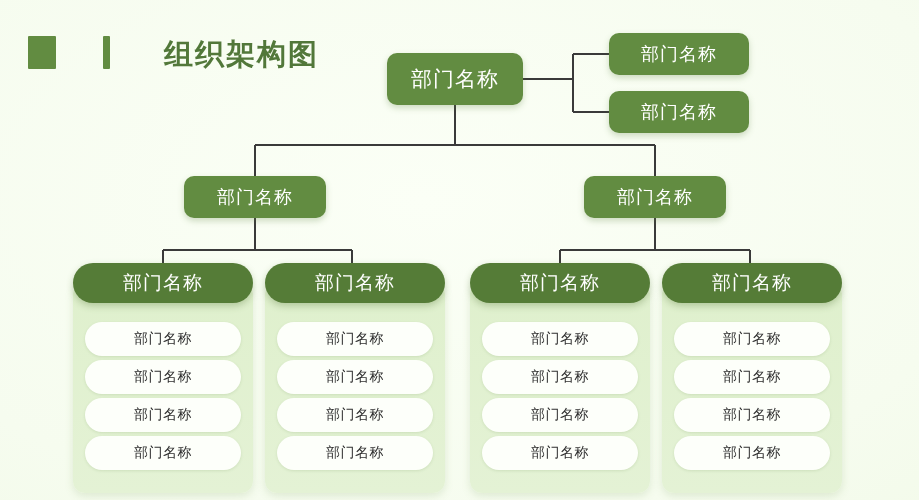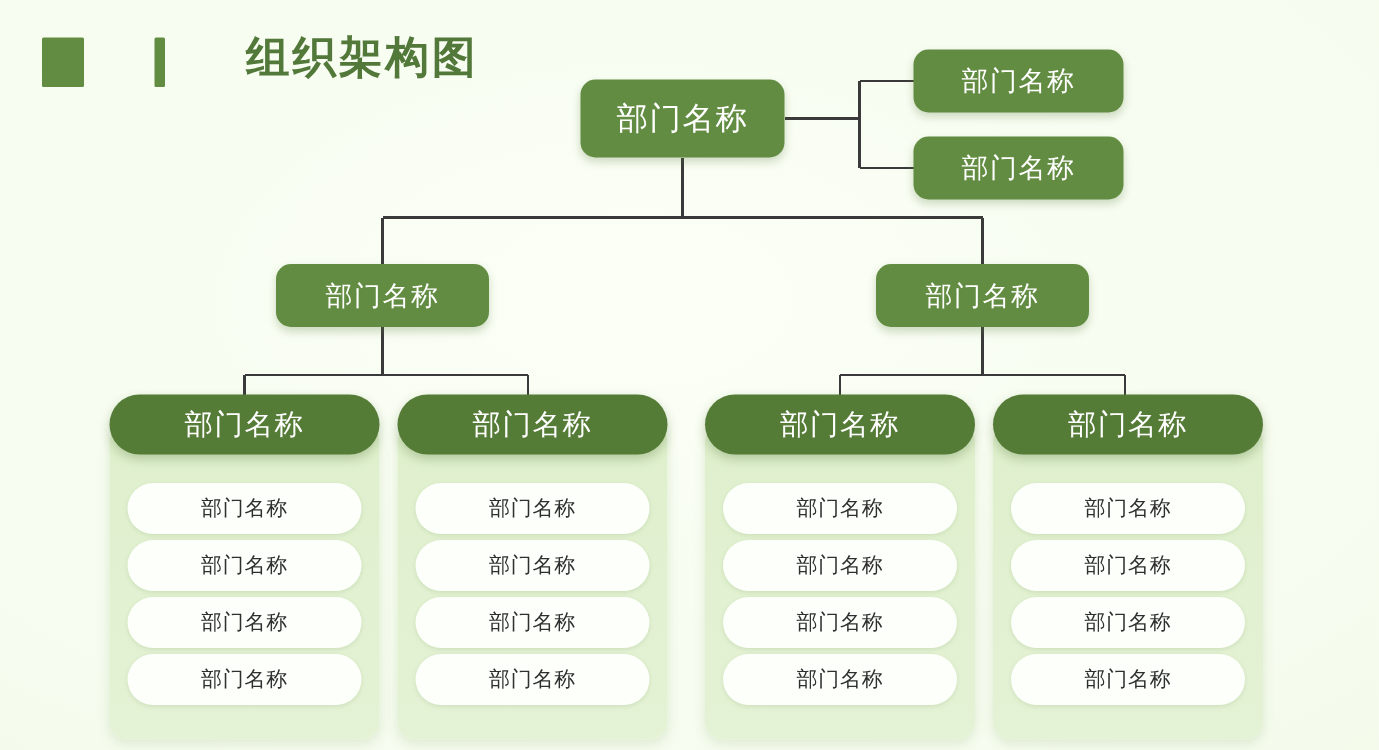--- a/index.html
+++ b/index.html
@@ -23,21 +23,21 @@
       radial-gradient(ellipse 1100px 620px at 46% 40%, #fbfff6 0%, #f6fcef 52%, #eef8e2 100%);
     overflow: hidden;
   }
 
   
   .title-wrap {
     position: absolute;
     left: 28px;
     top: 25px;
     display: flex;
-    align-items: flex-start;
+    align-items: flex-end;
     height: 44px;
     gap: 42px;
   }
   .title-block {
     width: 28px;
     height: 33px;
     background: #628c41;
     border-radius: 1px;
   }
   .title-bar {

